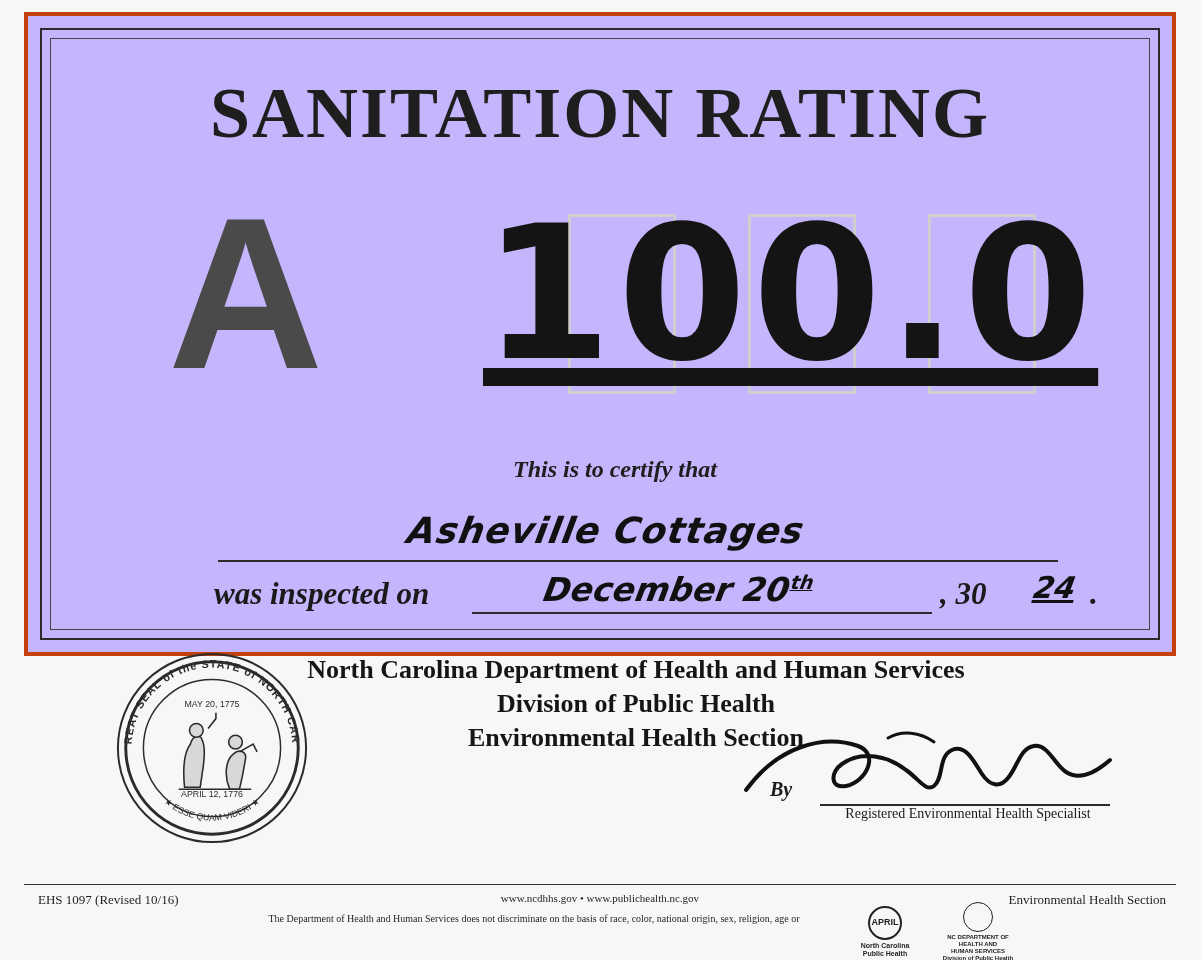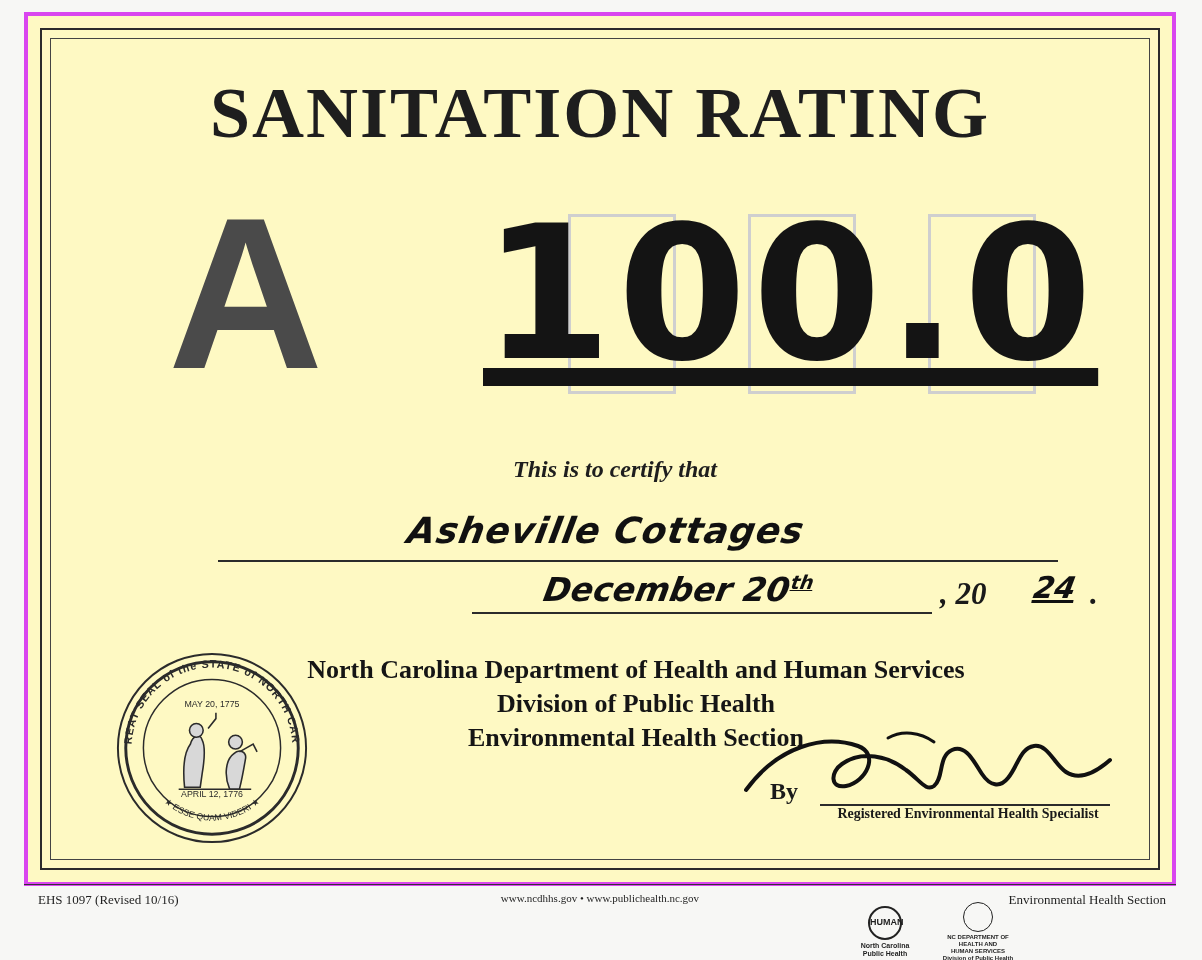--- a/index.html
+++ b/index.html
@@ -21,23 +21,23 @@
     height: 960px;
     background: #f7f7f5;
   }
 
   
   .frame-outer {
     position: absolute;
     left: 24px;
     top: 12px;
     width: 1152px;
-    height: 874px;
-    border: 4px solid #d946ef;
-    background: #fef9c3;
+    height: 644px;
+    border: 4px solid #c2410c;
+    background: #c4b5fd;
     box-sizing: border-box;
   }
   .frame-inner {
     position: absolute;
     left: 12px;
     top: 12px;
     right: 12px;
     bottom: 12px;
     border: 2px solid #2b2b2b;
     box-sizing: border-box;
@@ -255,37 +255,38 @@
     top: 700px;
     width: 400px;
     height: 120px;
   }
   .sign-by {
     position: absolute;
     left: 42px;
     top: 62px;
     font-family: "Liberation Serif", serif;
     font-weight: bold;
-    font-size: 24px;
+    font-size: 20px;
+    font-style: italic;
   }
   .sign-rule {
     position: absolute;
     left: 92px;
     top: 88px;
     width: 290px;
     border-bottom: 2px solid #2b2b2b;
   }
   .sign-caption {
     position: absolute;
     left: 90px;
     top: 90px;
     width: 300px;
     text-align: center;
     font-family: "Liberation Serif", serif;
-    font-weight: bold;
+    font-weight: normal;
     font-size: 14px;
   }
   .signature-svg {
     position: absolute;
     left: 10px;
     top: 0;
     width: 380px;
     height: 96px;
   }
 
@@ -411,25 +412,26 @@
       <div class="score-write">100.0</div>
     </div>
 
     <div class="certify-line">This is to certify that</div>
 
     <div class="name-row">
       <span class="handwriting name-value">Asheville Cottages</span>
     </div>
 
     <div class="inspected-row">
+      <span class="inspected-label">was inspected on</span>
       <span class="date-rule"></span>
       <span class="handwriting date-value">
         <span>December 20</span><span class="date-sup">th</span>
       </span>
-      <span class="year-label">, 20</span>
+      <span class="year-label">, 30</span>
       <span class="handwriting year-value">24</span>
       <span class="year-dot">.</span>
     </div>
 
     <div class="agency">
       <div>North Carolina Department of Health and Human Services</div>
       <div>Division of Public Health</div>
       <div>Environmental Health Section</div>
     </div>
 
@@ -473,24 +475,25 @@
       <span class="sign-caption">Registered Environmental Health Specialist</span>
     </div>
   </div>
 
   <div class="footer">
     <div class="footer-rule"></div>
     <div class="footer-left">EHS 1097 (Revised 10/16)</div>
     <div class="footer-right">Environmental Health Section</div>
     <div class="footer-web">www.ncdhhs.gov • www.publichealth.nc.gov</div>
     <div class="footer-disclaimer">
+      <div>The Department of Health and Human Services does not discriminate on the basis of race, color, national origin, sex, religion, age or</div>
     </div>
     <div class="footer-logos">
       <div class="logo-ncph">
-        <div class="logo-circle">HUMAN</div>
+        <div class="logo-circle">APRIL</div>
         <div>North Carolina</div>
         <div>Public Health</div>
       </div>
       <div class="logo-dhhs">
         <div class="logo-seal-mini"></div>
         <div>NC DEPARTMENT OF</div>
         <div>HEALTH AND</div>
         <div>HUMAN SERVICES</div>
         <div>Division of Public Health</div>
       </div>

